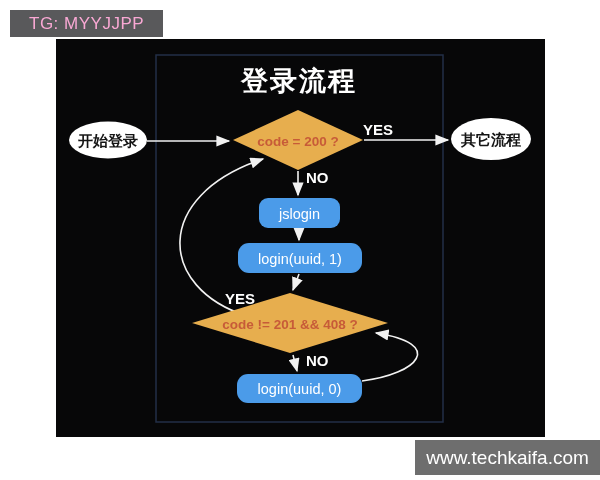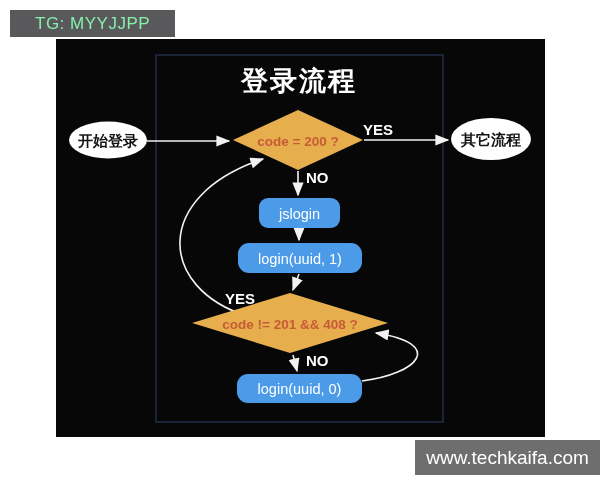--- a/index.html
+++ b/index.html
@@ -8,25 +8,25 @@
     position: relative;
     width: 600px; height: 480px;
     background: #ffffff;
     font-family: "Liberation Sans", "DejaVu Sans", sans-serif;
     overflow: hidden;
   }
   .tg-badge {
     position: absolute;
     left: 10px; top: 10px;
     background: #59595B;
-    color: #86efac;
+    color: #f9a8d4;
     font-size: 17px;
     line-height: 27px;
     height: 27px;
-    padding: 0 25px;
+    padding: 0 19px;
     letter-spacing: 0.5px;
     white-space: nowrap;
   }
   .canvas {
     position: absolute;
     left: 56px; top: 39px;
     width: 489px; height: 398px;
     background: #070708;
     text-align: center;
   }

